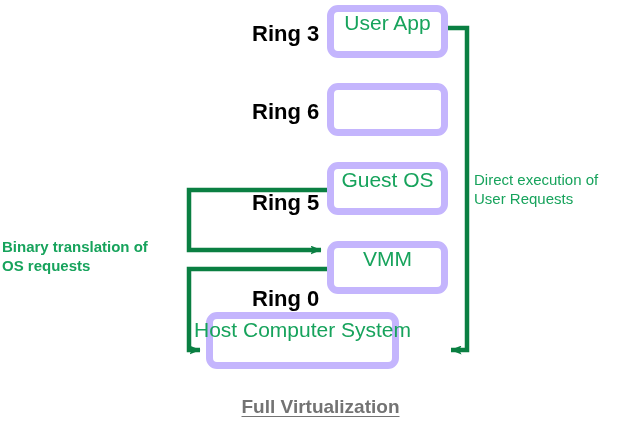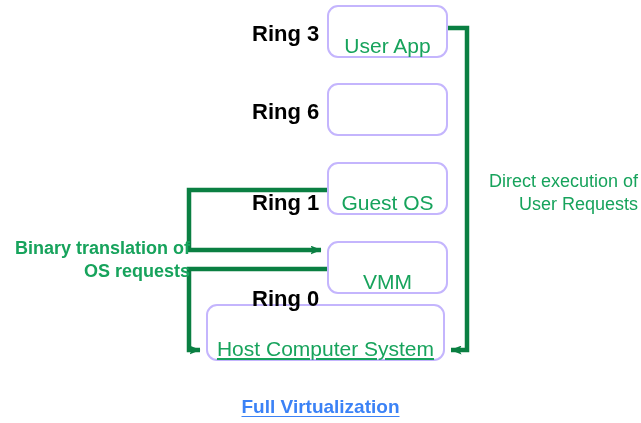--- a/index.html
+++ b/index.html
@@ -20,69 +20,69 @@
   #diagram-svg {
     position: absolute;
     left: 0;
     top: 0;
     width: 641px;
     height: 423px;
   }
   .node-box {
     position: absolute;
     box-sizing: border-box;
-    border: 2px solid #c4b5fd;
+    border: 7px solid #c4b5fd;
     border-radius: 11px;
     background: #ffffff;
     display: flex;
-    align-items: flex-end;
+    align-items: flex-start;
     justify-content: center;
     color: #17a35c;
     font-size: 21px;
     font-family: "Liberation Sans", sans-serif;
     line-height: 1;
     white-space: nowrap;
   }
   .ring-label {
     position: absolute;
     color: #000000;
     font-size: 22px;
     font-weight: bold;
     font-family: "Liberation Sans", sans-serif;
     line-height: 1;
     white-space: nowrap;
   }
   .annotation {
     position: absolute;
     color: #17a35c;
-    font-size: 18px;
+    font-size: 15px;
     font-family: "Liberation Sans", sans-serif;
     line-height: 1.28;
-    text-align: right;
+    text-align: left;
     white-space: pre-line;
   }
   #caption {
     position: absolute;
     left: 0;
     top: 396px;
     width: 641px;
     text-align: center;
-    color: #3b82f6;
+    color: #737373;
     font-size: 19px;
     font-weight: bold;
     font-family: "Liberation Sans", sans-serif;
     text-decoration: underline;
     text-underline-offset: 3px;
   }
   
   #box-user-app   { left: 327px; top: 5px;   width: 121px; height: 53px; }
   #box-ring2      { left: 327px; top: 83px;  width: 121px; height: 53px; }
   #box-guest-os   { left: 327px; top: 162px; width: 121px; height: 53px; }
   #box-vmm        { left: 327px; top: 241px; width: 121px; height: 53px; }
-  #box-host       { left: 206px; top: 304px; width: 239px; height: 57px; text-decoration: underline; }
+  #box-host       { left: 206px; top: 312px; width: 193px; height: 57px; }
 
   #ring-label-3 { left: 252px; top: 23px; }
   #ring-label-2 { left: 252px; top: 101px; }
   #ring-label-1 { left: 252px; top: 192px; }
   #ring-label-0 { left: 252px; top: 288px; }
 
   #annotation-left  { left: 2px;   top: 237px; width: 188px; font-weight: bold; }
   #annotation-right { left: 474px; top: 170px; width: 164px; }
 </style>
 </head>
@@ -128,21 +128,21 @@
   <div class="node-box" id="box-vmm">
     <span>VMM</span>
   </div>
 
   <div class="node-box" id="box-host">
     <span>Host Computer System</span>
   </div>
 
   <div class="ring-label" id="ring-label-3">Ring 3</div>
   <div class="ring-label" id="ring-label-2">Ring 6</div>
-  <div class="ring-label" id="ring-label-1">Ring 1</div>
+  <div class="ring-label" id="ring-label-1">Ring 5</div>
   <div class="ring-label" id="ring-label-0">Ring 0</div>
 
   <div class="annotation" id="annotation-left">Binary translation of
 OS requests</div>
   <div class="annotation" id="annotation-right">Direct execution of
 User Requests</div>
 
   <div id="caption">Full Virtualization</div>
 
 </div>

